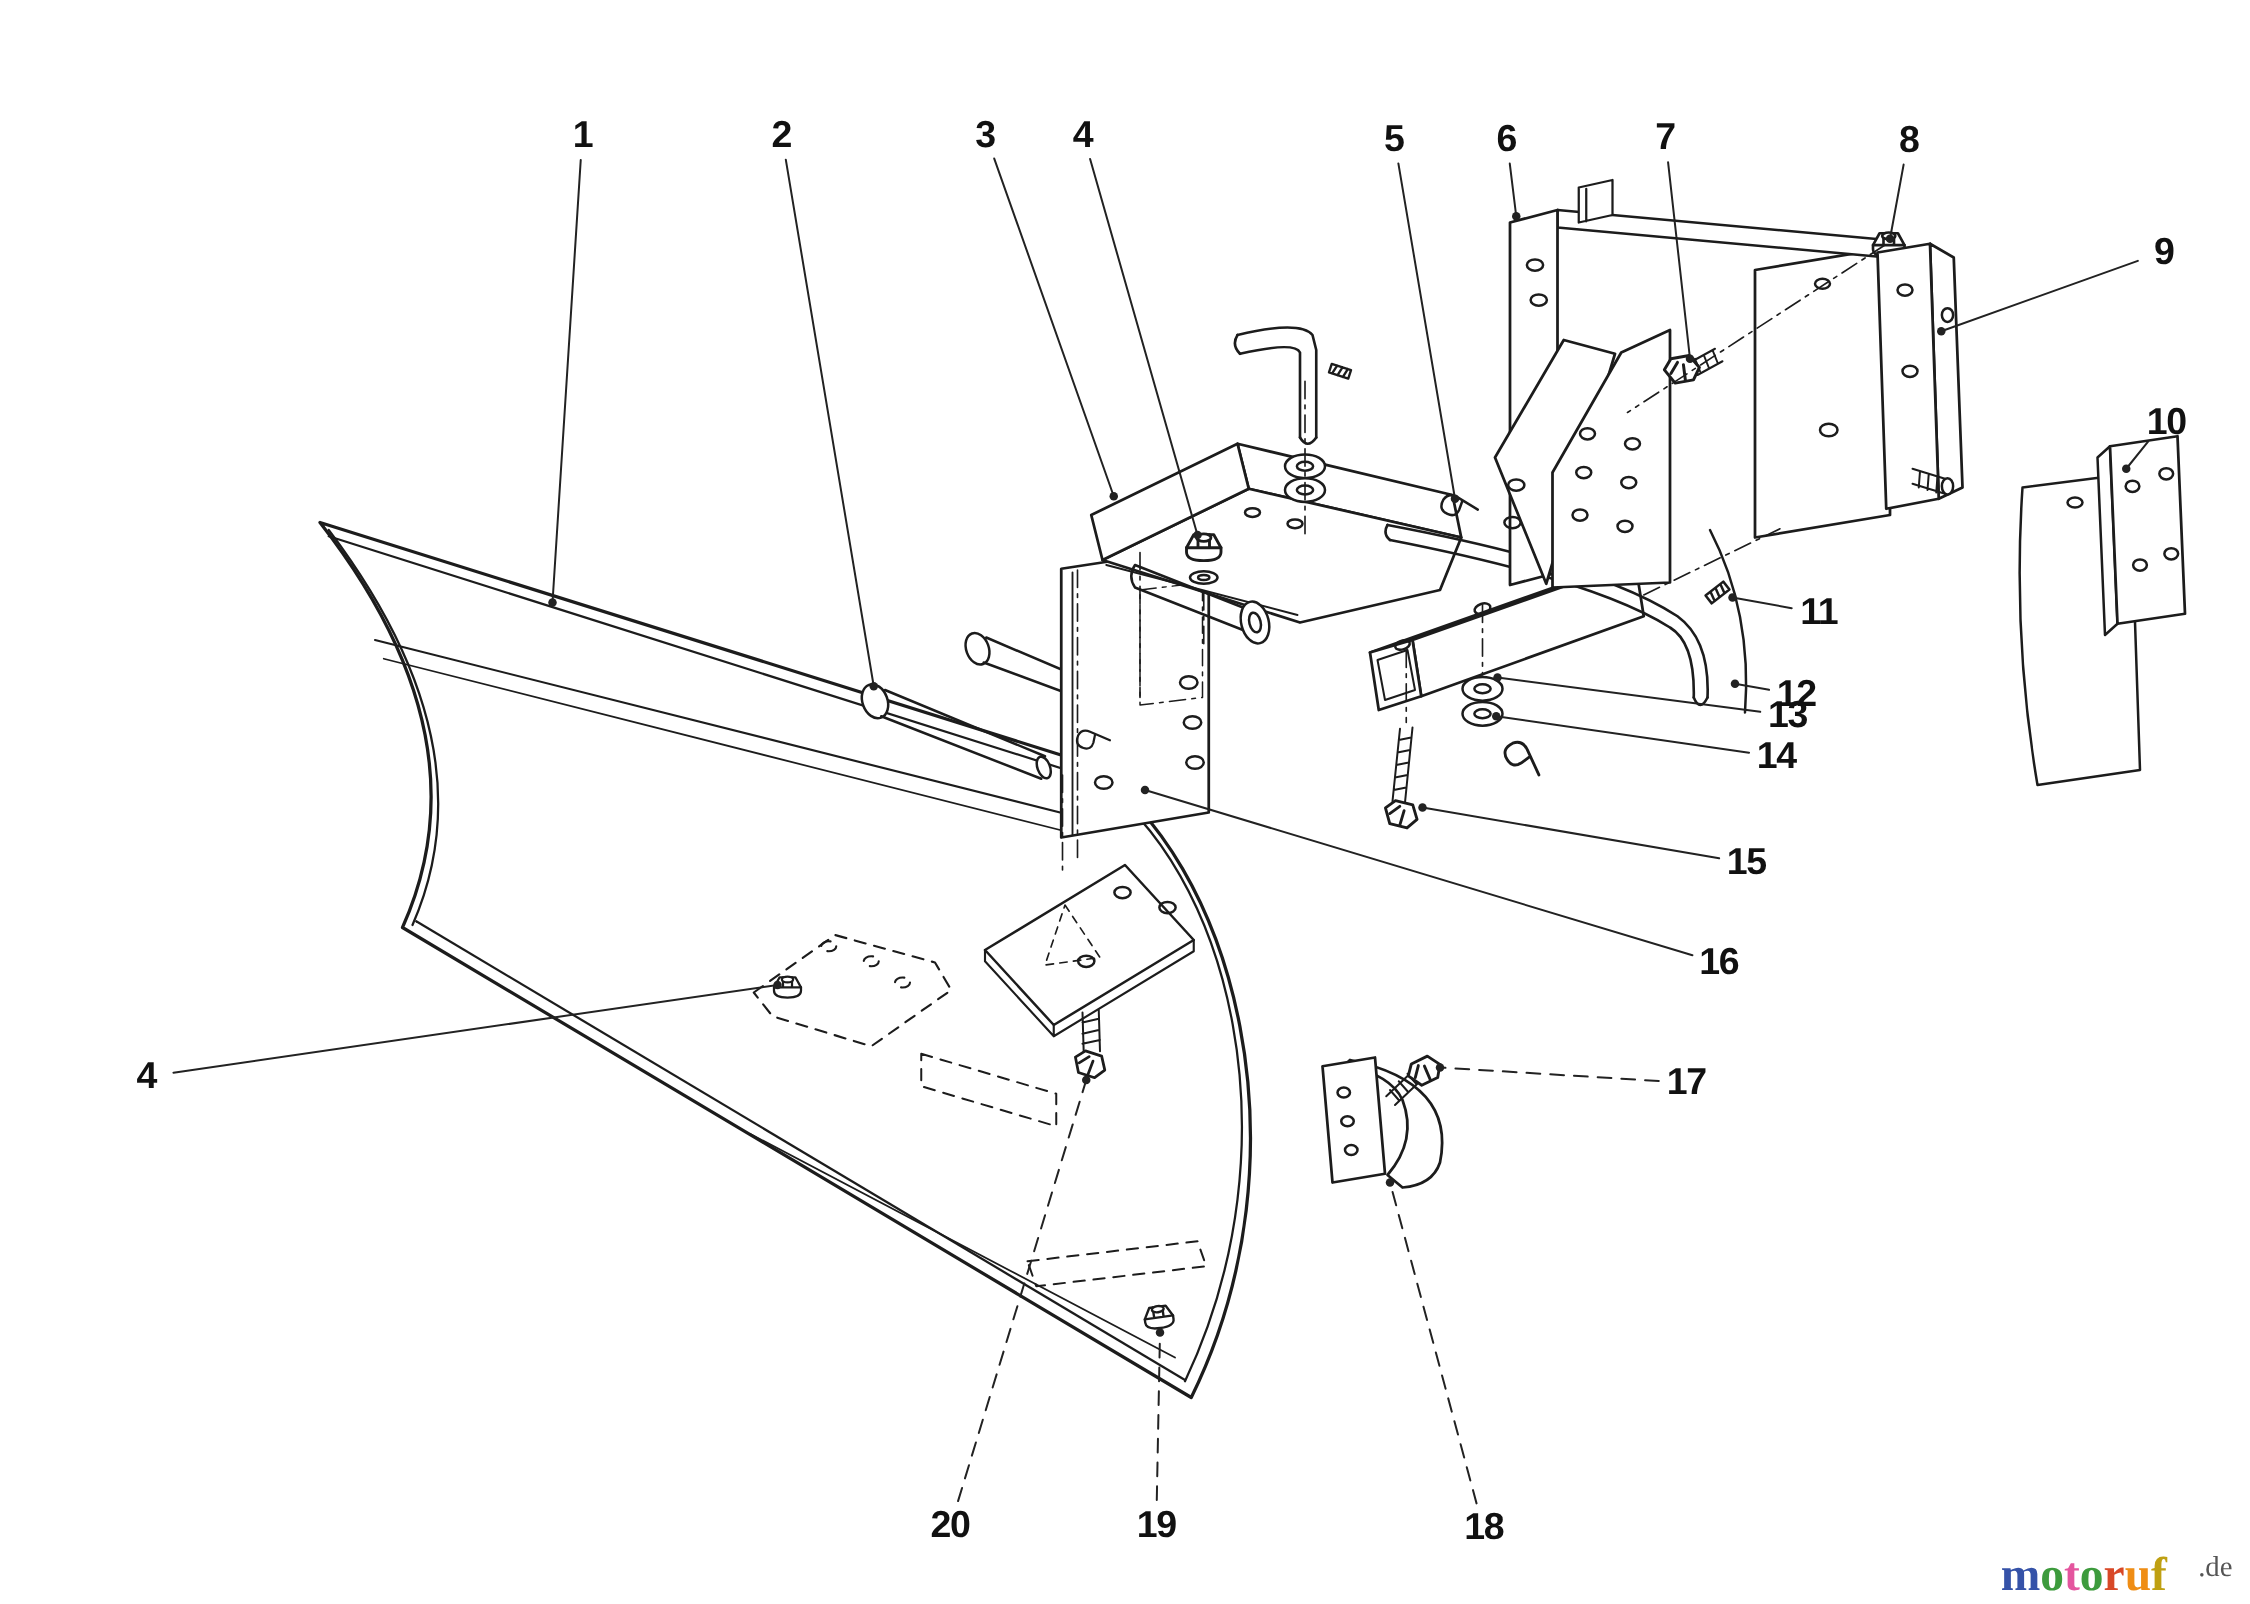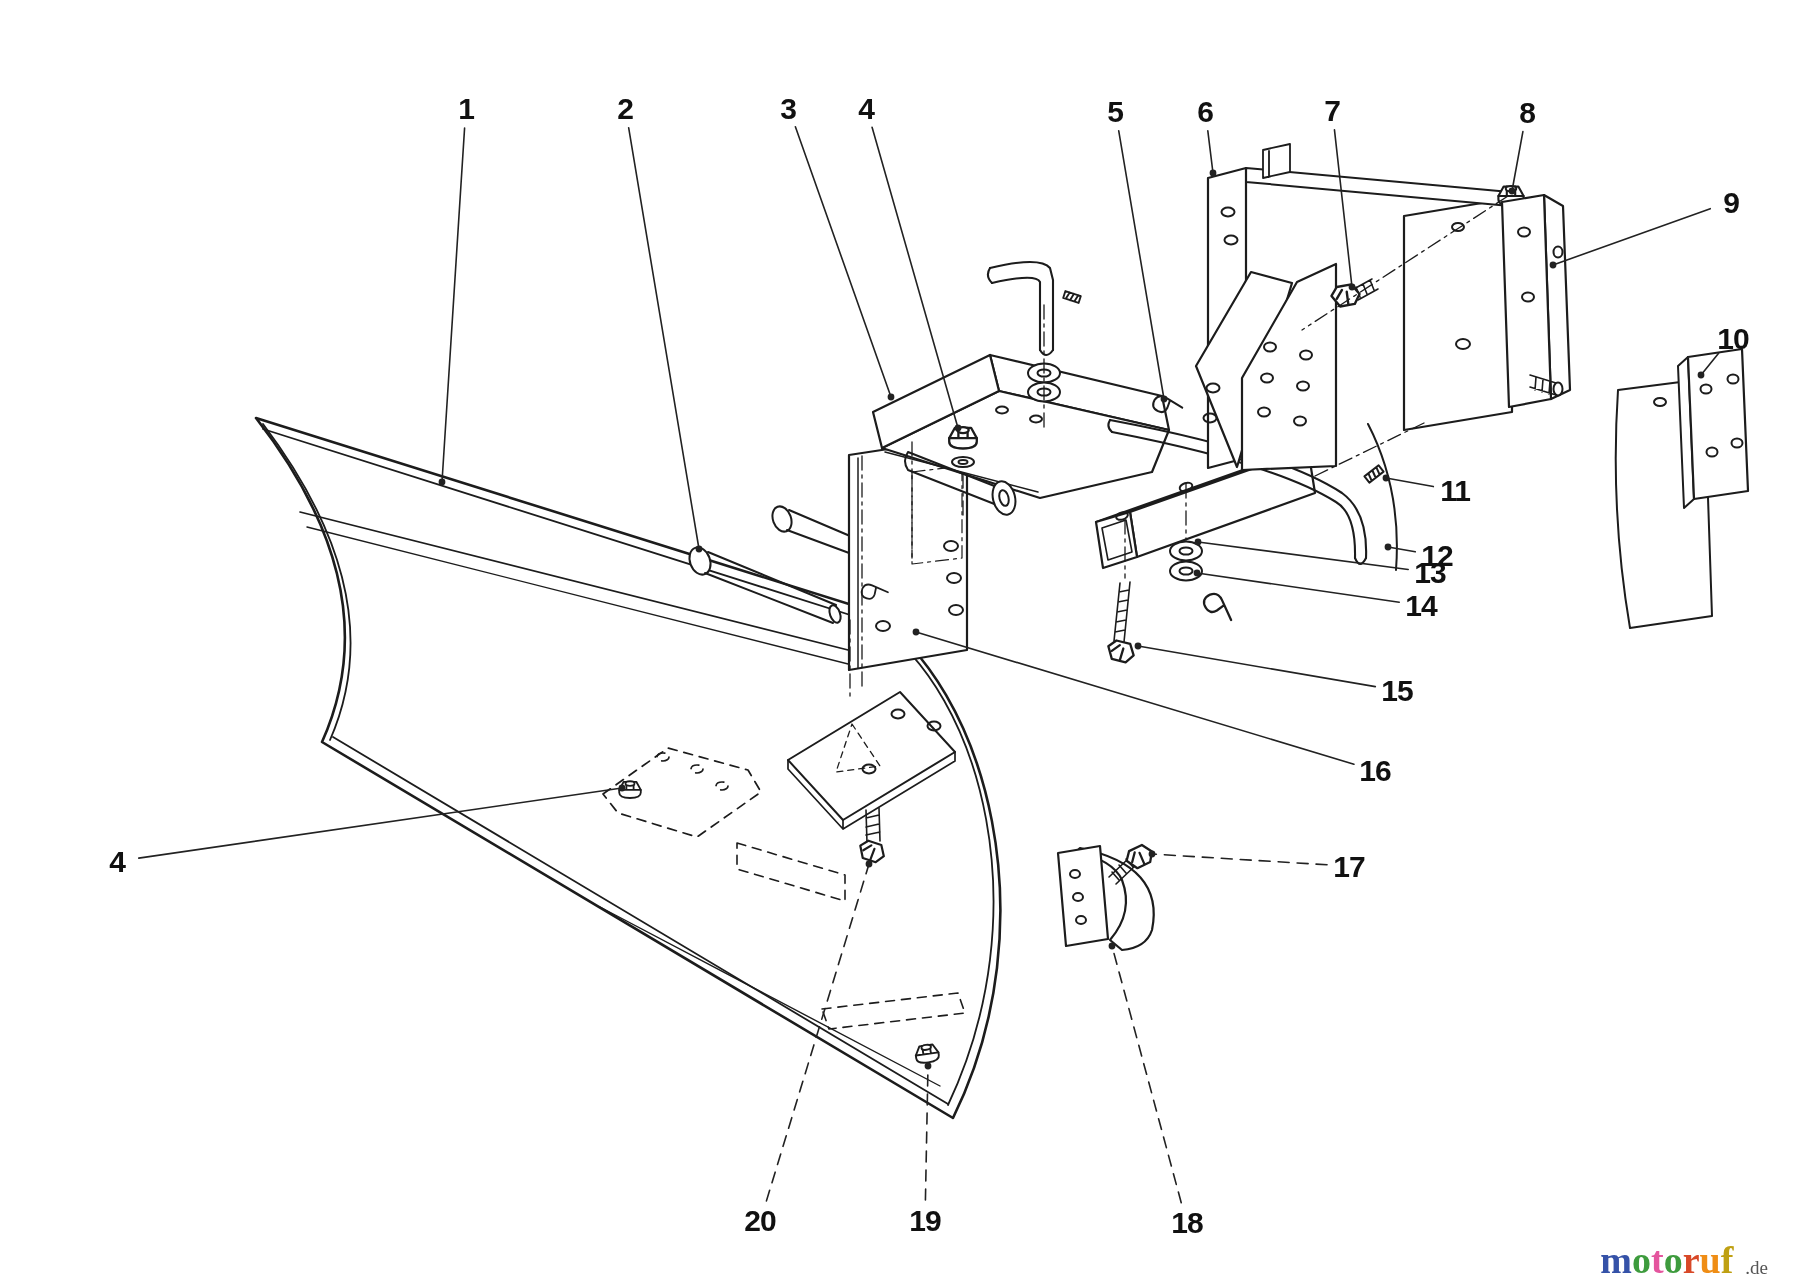--- a/index.html
+++ b/index.html
@@ -1,23 +1,23 @@
 <!DOCTYPE html>
 <html><head>
 <meta charset="utf-8">
 <style>
   html,body{margin:0;padding:0;background:#ffffff;}
   .page{position:relative;width:1800px;height:1283px;background:#ffffff;overflow:hidden;
         font-family:"Liberation Sans",sans-serif;}
   .art{position:absolute;inset:0;}
   .callout-label{font:700 30px "Liberation Sans",sans-serif;fill:#111;letter-spacing:-1px;}
-  .watermark{position:absolute;right:32px;bottom:4px;display:flex;align-items:flex-end;
-             font-family:"Liberation Serif",serif;}
+  .watermark{position:absolute;right:14px;bottom:4px;display:flex;align-items:flex-start;
+             font-family:"Liberation Serif",serif;gap:24px;}
   .watermark .big{font-size:38px;font-weight:700;line-height:1;}
-  .watermark .suffix{font-size:19px;font-weight:400;margin-left:12px;}
+  .watermark .suffix{font-size:23px;font-weight:400;margin-left:1px;}
 </style>
 </head>
 <body>
 
 <div class="page">
 
 <svg class="art" viewBox="0 0 1800 1283">
   <defs>
     <g id="sym-nut">
       <path d="M-12,1 L-7,-8 L7,-8 L12,1 L12,4 Q12,10 0,10 Q-12,10 -12,4 Z" fill="#fff"></path>

